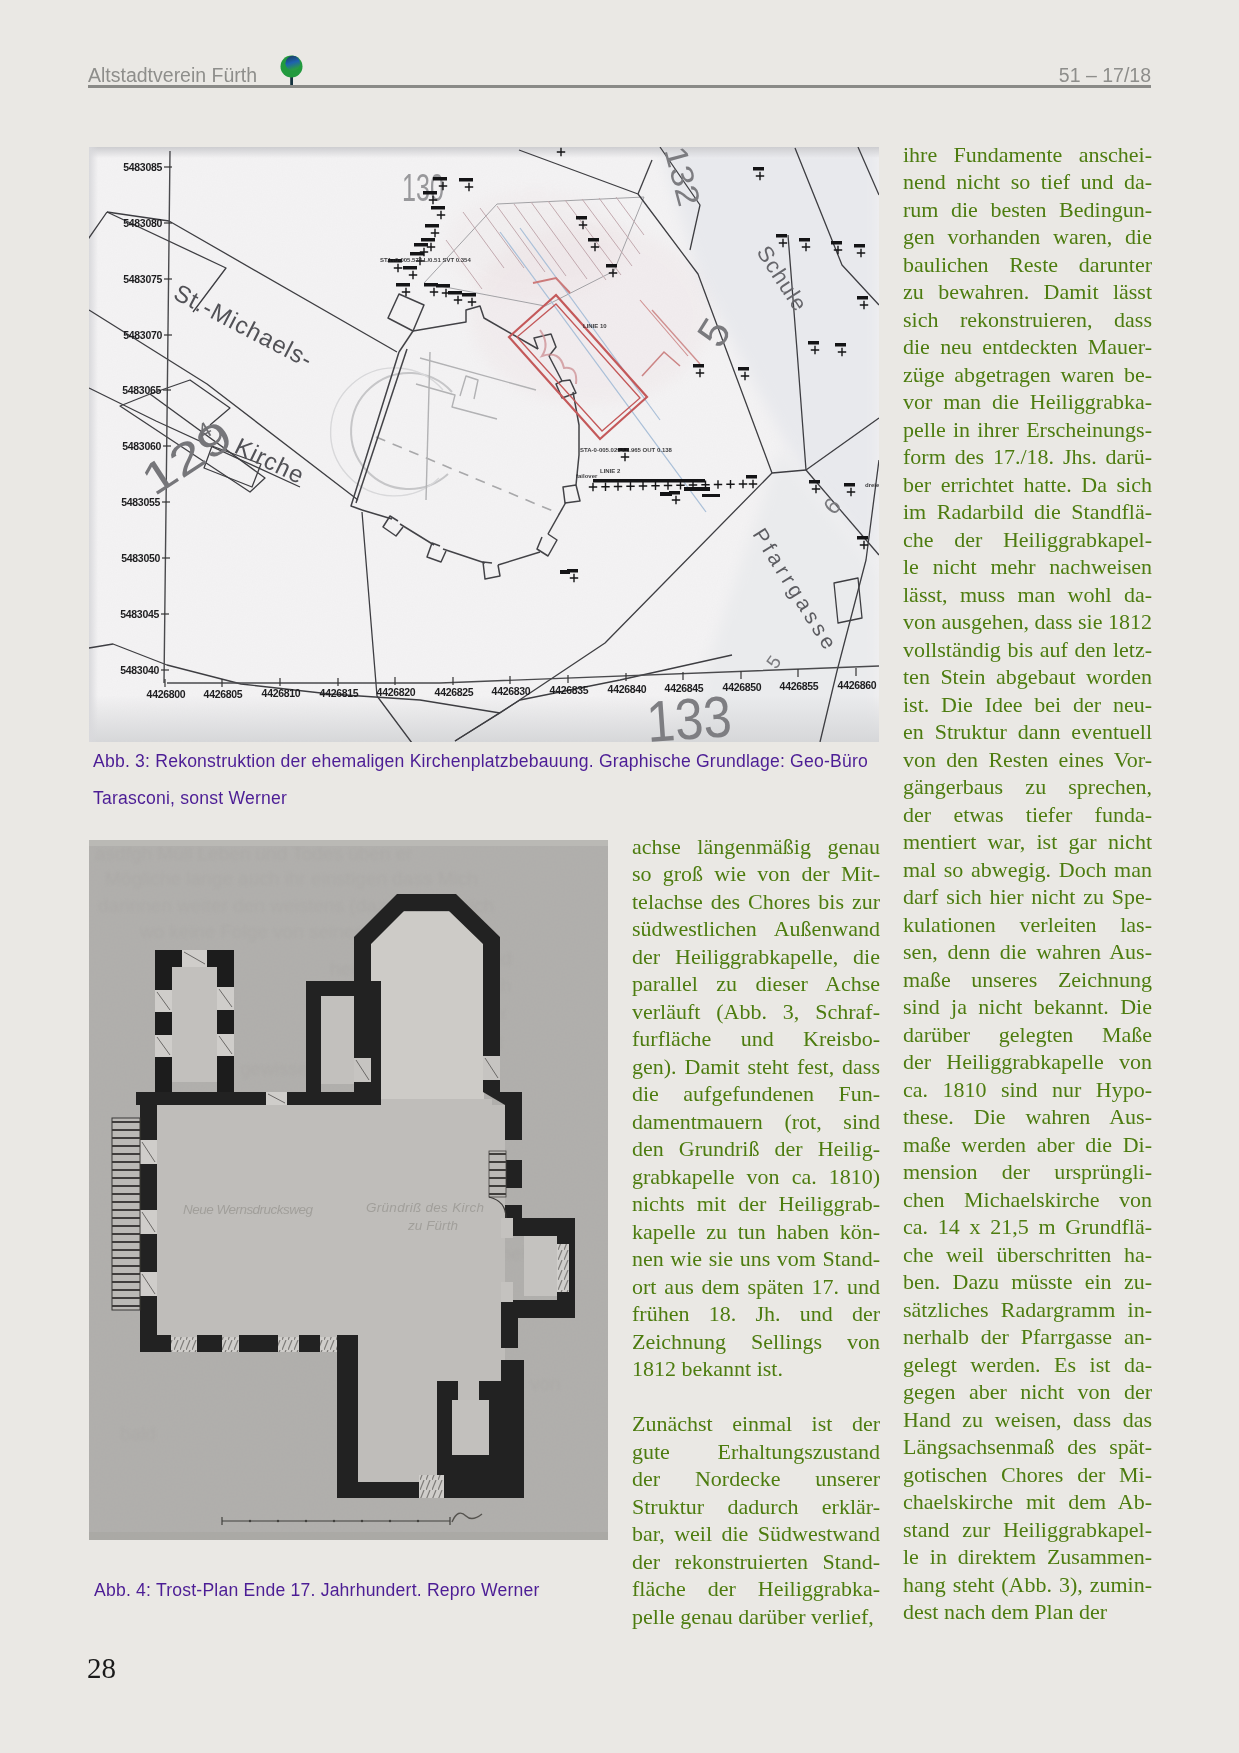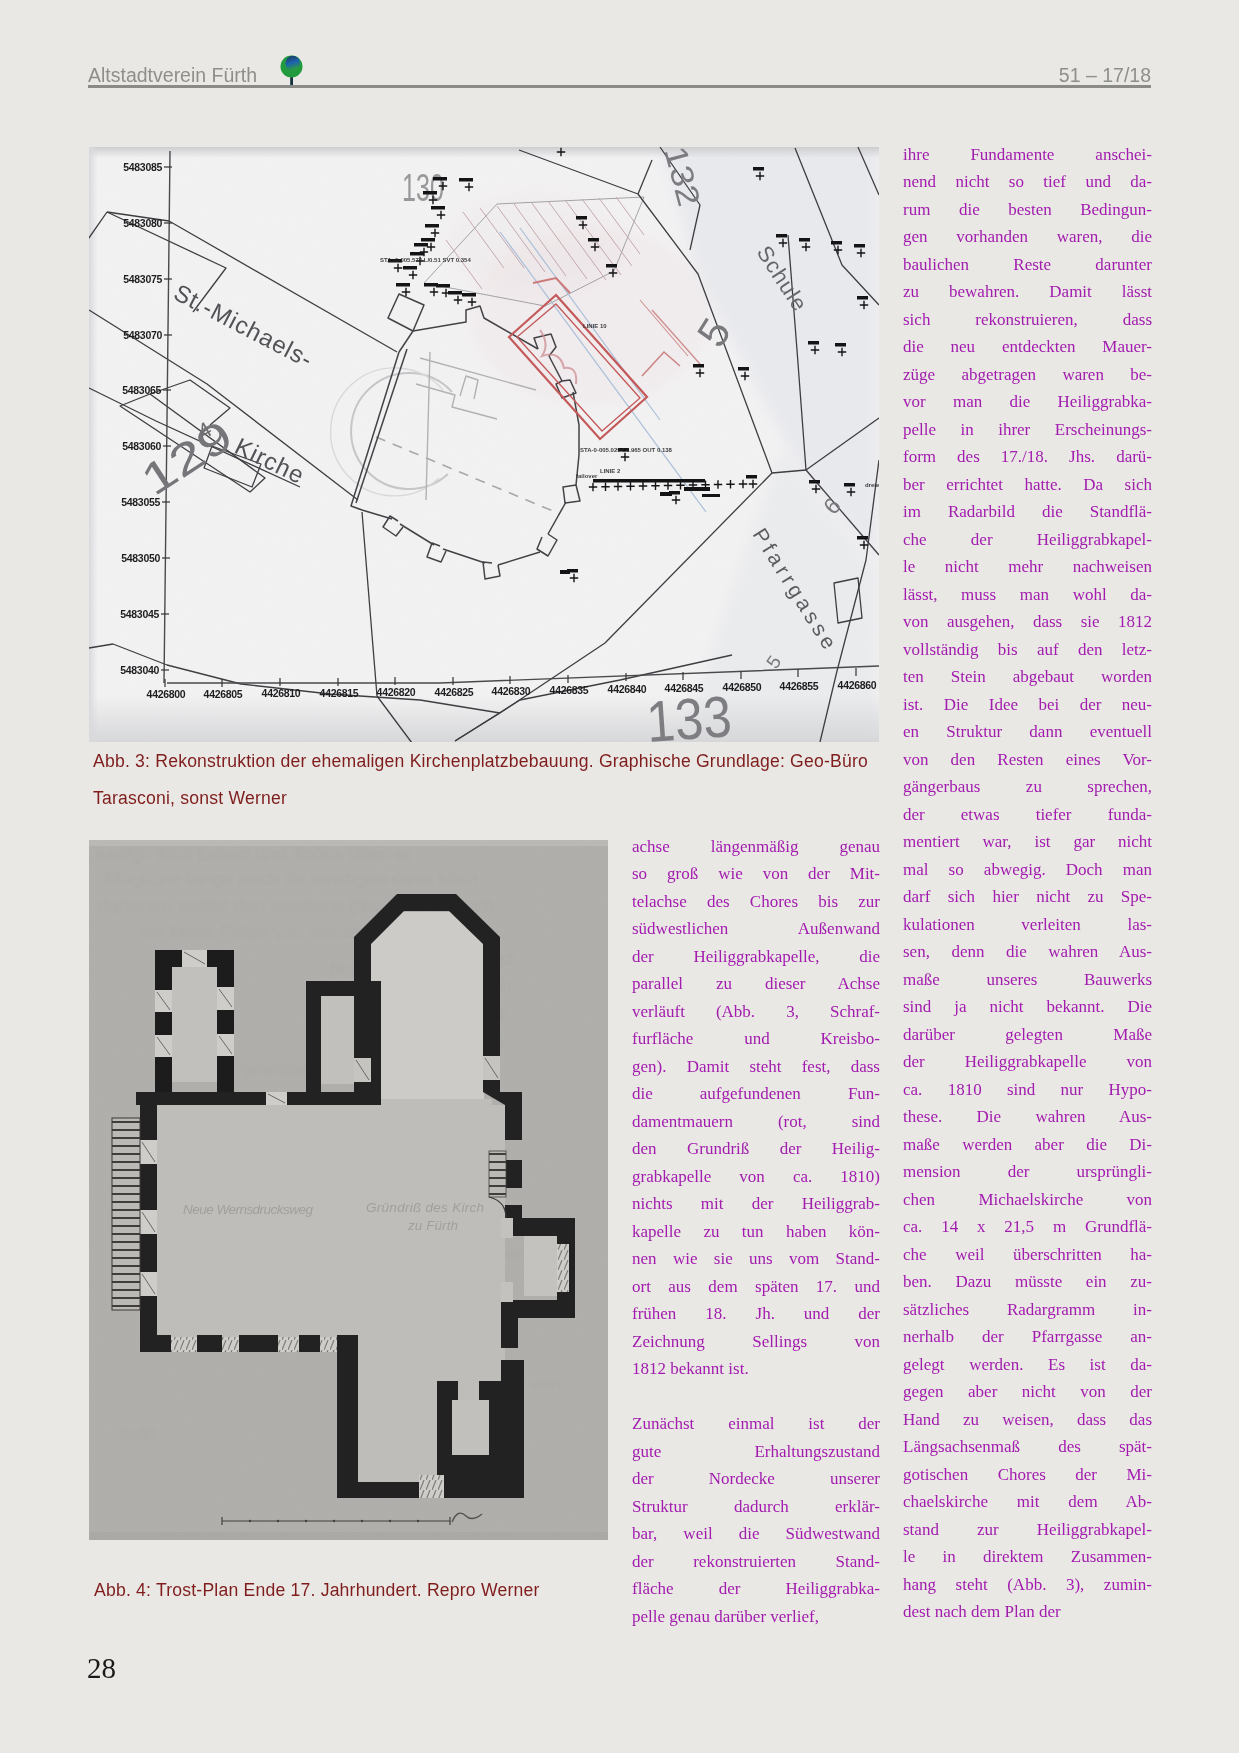--- a/index.html
+++ b/index.html
@@ -4,23 +4,23 @@
 <title>Altstadtverein Fürth 51</title>
 <style>
   html,body{margin:0;padding:0;}
   body{width:1239px;height:1753px;background:#eae8e4;position:relative;overflow:hidden;
        font-family:"Liberation Serif", serif;}
   .hdr{position:absolute;top:64px;left:88px;width:1063px;height:20px;
        font-family:"Liberation Sans", sans-serif;font-size:19.5px;color:#8e8e8b;}
   .hdr .r{position:absolute;right:0;top:0;}
   .hline{position:absolute;top:85px;left:88px;width:1063px;height:3px;background:#8a8a87;}
   .tree{position:absolute;left:279px;top:52px;}
-  .cap{position:absolute;font-family:"Liberation Sans", sans-serif;font-size:17.6px;color:#7f1d1d;
+  .cap{position:absolute;font-family:"Liberation Sans", sans-serif;font-size:17.6px;color:#4c1d95;
        letter-spacing:0.2px;}
-  .col{position:absolute;width:249px;font-size:17px;color:#a21caf;}
+  .col{position:absolute;width:249px;font-size:22px;color:#4d7c0f;}
   .col .j{height:27.5px;line-height:27.5px;text-align:justify;overflow:hidden;}
   .col .j::after{content:"";display:inline-block;width:100%;}
   .col .l{height:27.5px;line-height:27.5px;}
   .col .gap{height:27.5px;}
   .pgnum{position:absolute;left:87px;top:1652px;font-size:29px;color:#1a1a1a;text-align:center;}
   svg text{font-family:"Liberation Sans", sans-serif;}
 </style>
 </head>
 <body>
 <div class="hdr">Altstadtverein Fürth<span class="r">51 – 17/18</span></div>
@@ -571,21 +571,21 @@
 <div class="j">ist. Die Idee bei der neu-</div>
 <div class="j">en Struktur dann eventuell</div>
 <div class="j">von den Resten eines Vor-</div>
 <div class="j">gängerbaus zu sprechen,</div>
 <div class="j">der etwas tiefer funda-</div>
 <div class="j">mentiert war, ist gar nicht</div>
 <div class="j">mal so abwegig. Doch man</div>
 <div class="j">darf sich hier nicht zu Spe-</div>
 <div class="j">kulationen verleiten las-</div>
 <div class="j">sen, denn die wahren Aus-</div>
-<div class="j">maße unseres Bauwerks</div>
+<div class="j">maße unseres Zeichnung</div>
 <div class="j">sind ja nicht bekannt. Die</div>
 <div class="j">darüber gelegten Maße</div>
 <div class="j">der Heiliggrabkapelle von</div>
 <div class="j">ca. 1810 sind nur Hypo-</div>
 <div class="j">these. Die wahren Aus-</div>
 <div class="j">maße werden aber die Di-</div>
 <div class="j">mension der ursprüngli-</div>
 <div class="j">chen Michaelskirche von</div>
 <div class="j">ca. 14 x 21,5 m Grundflä-</div>
 <div class="j">che weil überschritten ha-</div>

